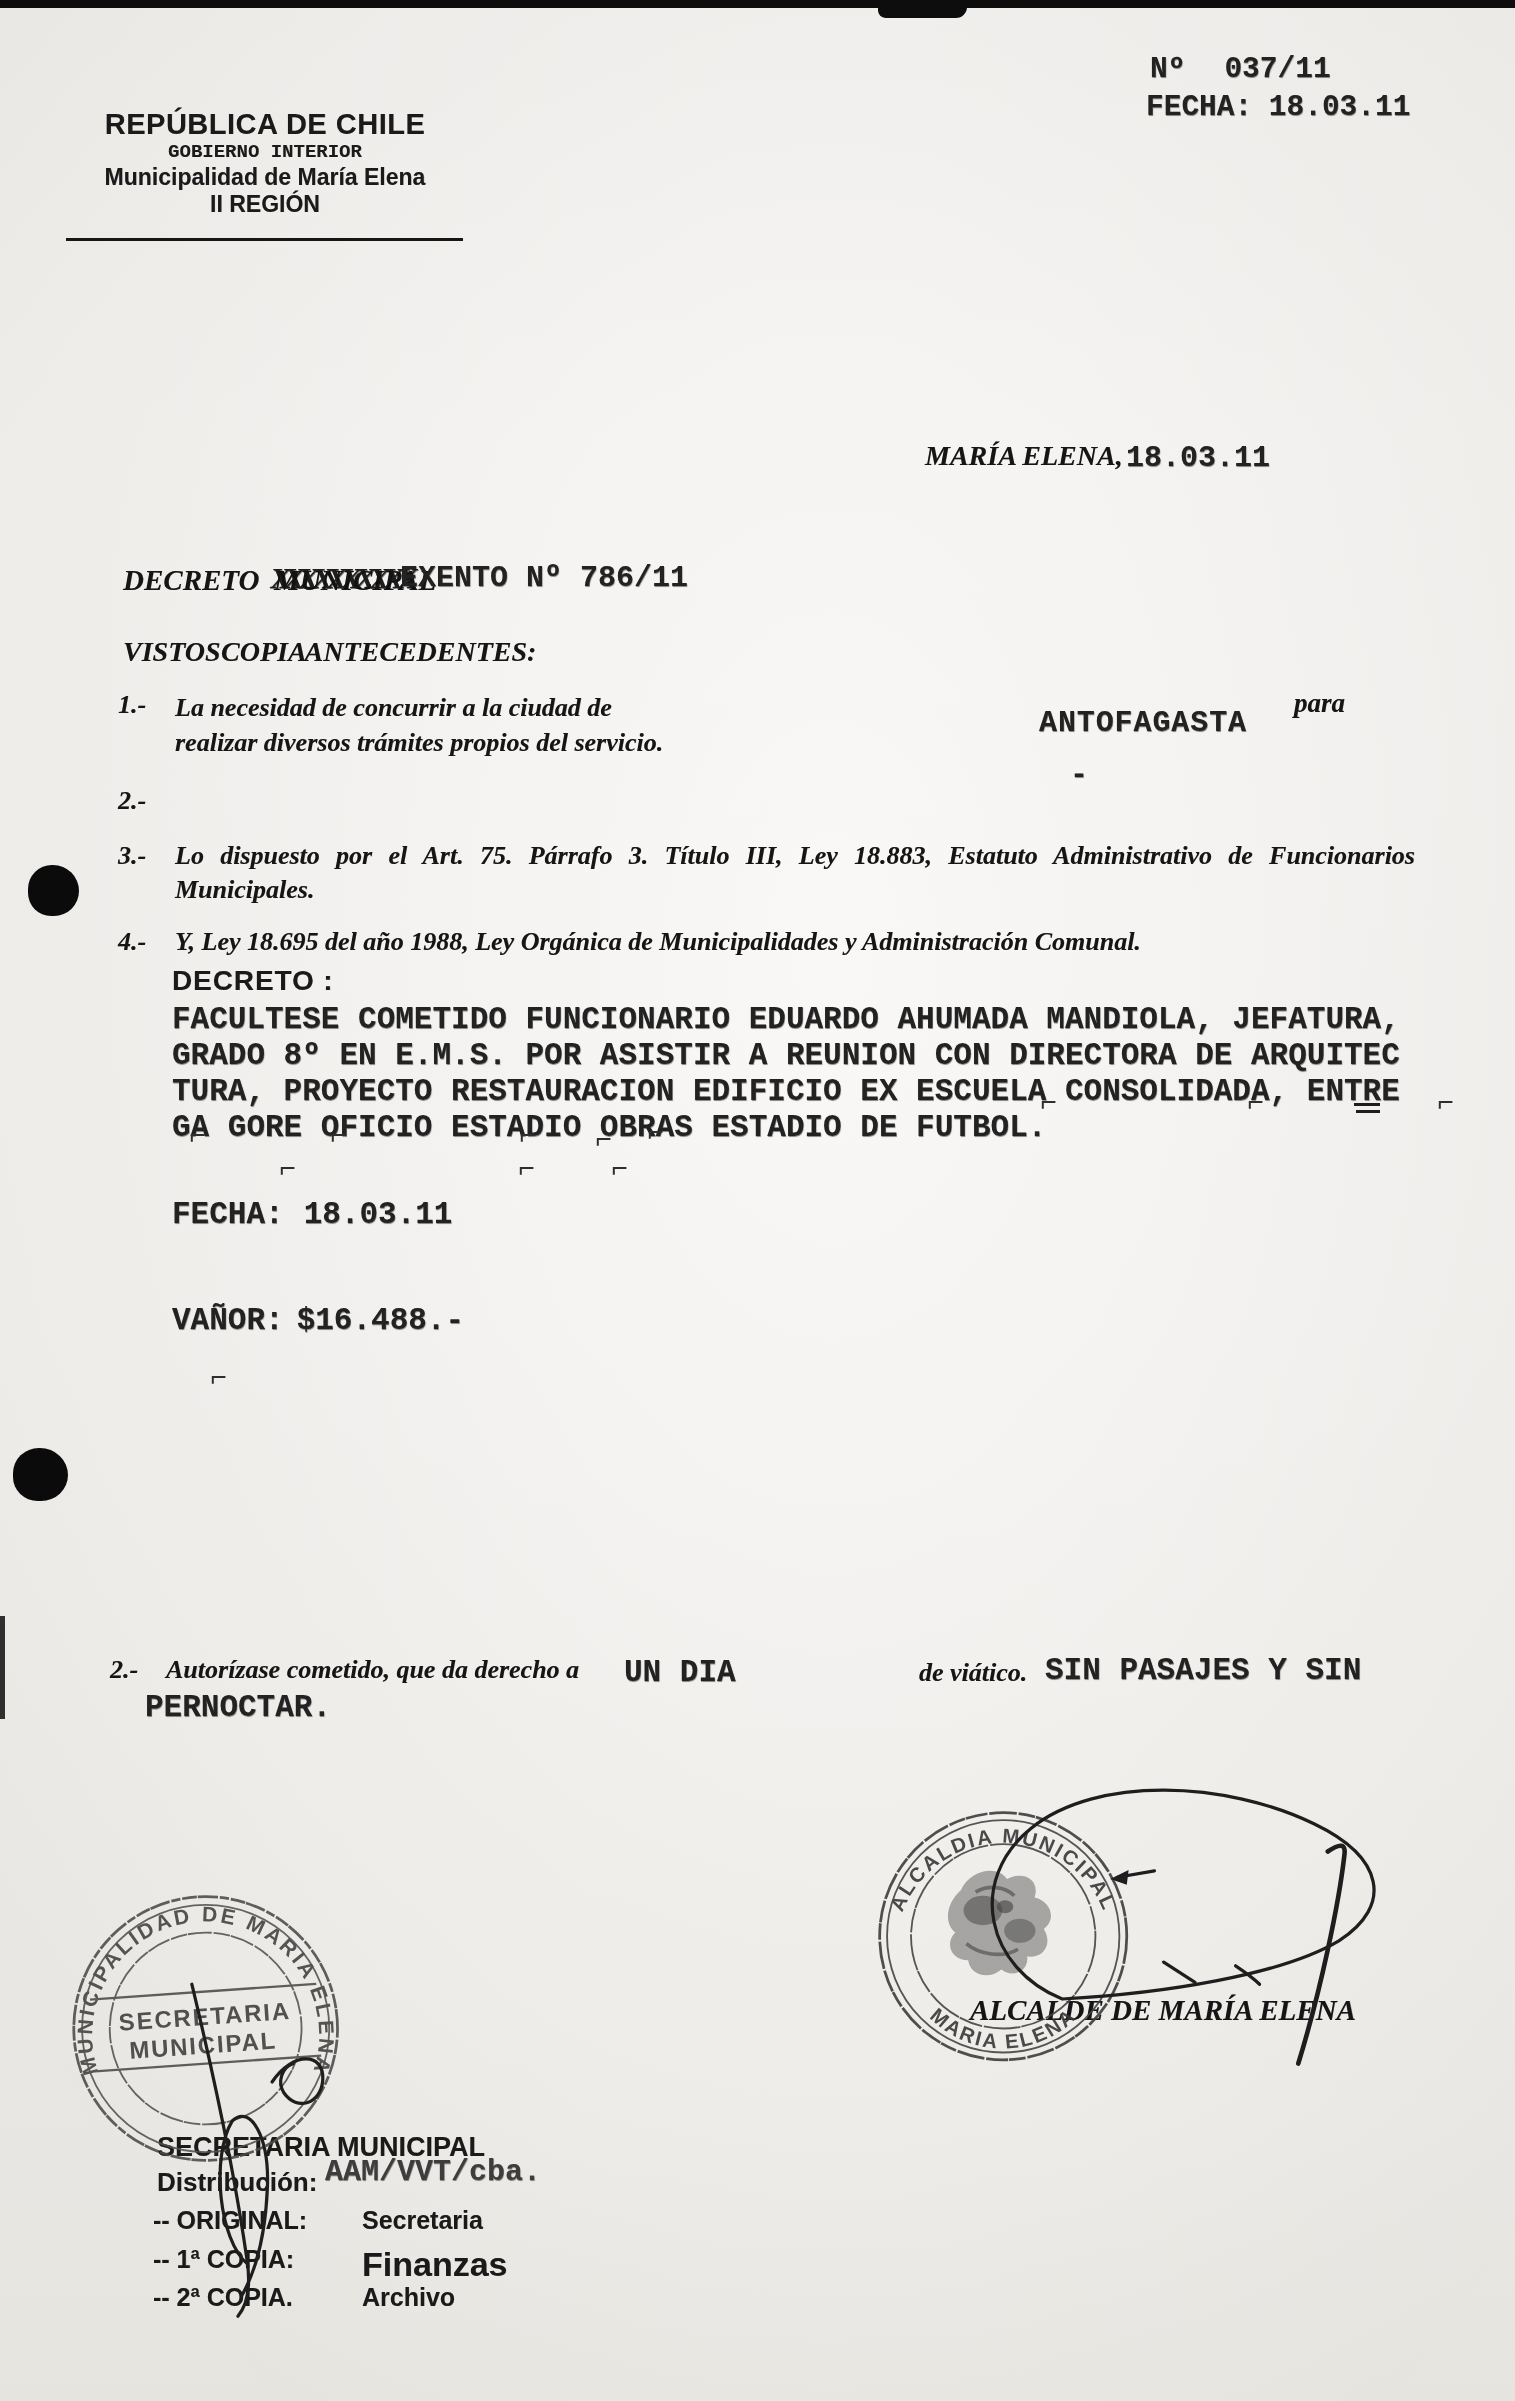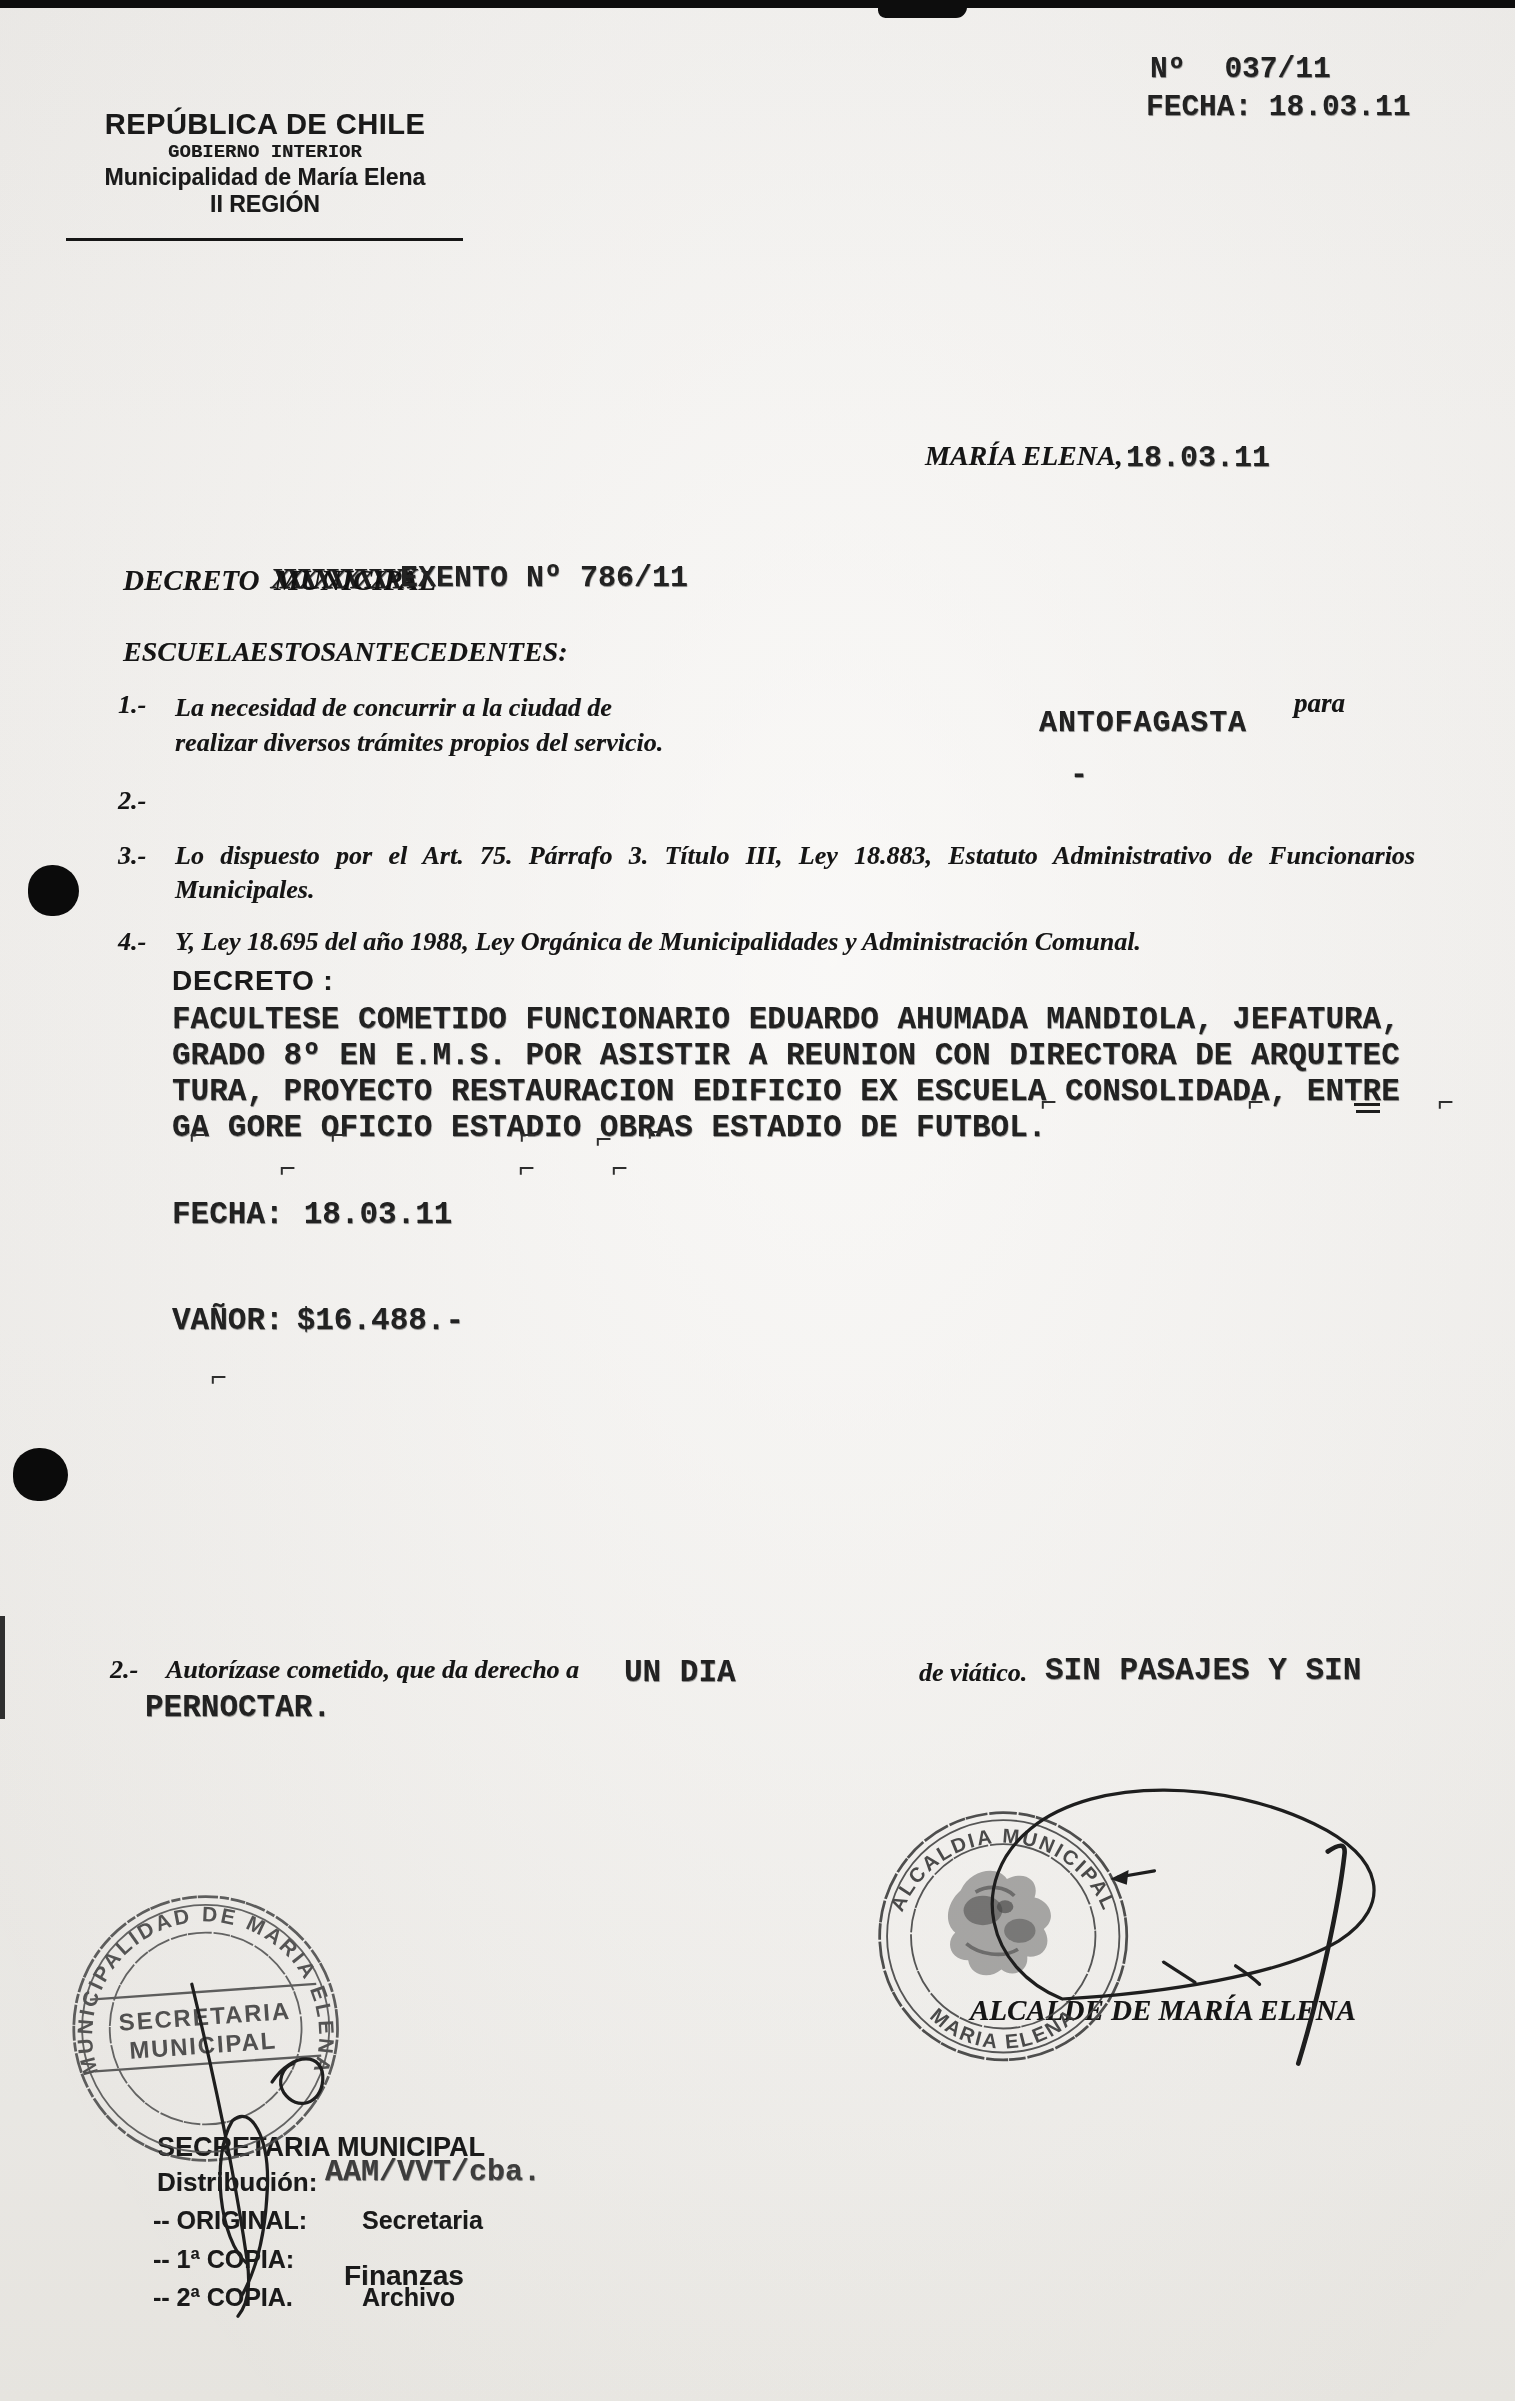--- a/index.html
+++ b/index.html
@@ -81,21 +81,21 @@
 
   <div class="abs serif-bi" style="left:925px;top:440px;font-size:28px;">MARÍA ELENA,</div>
   <div class="abs mono" style="left:1126px;top:441px;font-size:30px;">18.03.11</div>
 
   <div class="abs serif-bi" style="left:123px;top:564px;font-size:29px;">
     <span>DECRETO</span>
     <span class="struck" style="margin-left:7.4px;"><span>MUNICIPAL</span><span class="xover" style="font-size:29.5px;">XXXXXXXXXX</span></span>
   </div>
   <div class="abs mono" style="left:400px;top:561px;font-size:30px;">EXENTO Nº 786/11</div>
 
-  <div class="abs serif-bi" style="left:123px;top:636px;font-size:28px;word-spacing:-6.5px;">ESCUELA ESTOS ANTECEDENTES:</div>
+  <div class="abs serif-bi" style="left:123px;top:636px;font-size:28px;word-spacing:-6.5px;">VISTOS COPIA ANTECEDENTES:</div>
 
   <div class="abs serif-bi" style="left:118px;top:690px;font-size:26px;">1.-</div>
   <div class="abs serif-bi" style="left:175px;top:690px;font-size:26px;line-height:35px;">
     <div>La necesidad de concurrir a la ciudad de</div>
     <div>realizar diversos trámites propios del servicio.</div>
   </div>
   <div class="abs mono" style="left:1039px;top:706px;font-size:30px;letter-spacing:0.9px;">ANTOFAGASTA</div>
   <div class="abs mono" style="left:1070px;top:758px;font-size:30px;">-</div>
   <div class="abs serif-bi" style="left:1294px;top:688px;font-size:27px;font-style:italic;">para</div>
 
@@ -147,21 +147,21 @@
 
 
   <div class="abs serif-bi" style="left:970px;top:1994px;font-size:29px;">ALCALDE DE MARÍA ELENA</div>
   <div class="abs sans-b" style="left:157px;top:2132px;font-size:27px;">SECRETARIA MUNICIPAL</div>
 
   <div class="abs sans-b" style="left:157px;top:2167px;font-size:26px;">Distribución:</div>
   <div class="abs mono" style="left:325px;top:2155px;font-size:30px;color:#3d3d3d;">AAM/VVT/cba.</div>
   <div class="abs sans-b" style="left:153px;top:2206px;font-size:25px;">-- ORIGINAL:</div>
   <div class="abs sans-b" style="left:362px;top:2206px;font-size:25px;">Secretaria</div>
   <div class="abs sans-b" style="left:153px;top:2245px;font-size:25px;">-- 1ª COPIA:</div>
-  <div class="abs sans-b" style="left:344px;top:2245px;font-size:28px;margin-top:15px;">Finanzas</div>
+  <div class="abs sans-b" style="left:362px;top:2245px;font-size:34px;">Finanzas</div>
   <div class="abs sans-b" style="left:153px;top:2283px;font-size:25px;">-- 2ª COPIA.</div>
   <div class="abs sans-b" style="left:362px;top:2283px;font-size:25px;">Archivo</div>
 
   <svg class="abs" style="left:0;top:0;pointer-events:none;" width="1515" height="2401" viewBox="0 0 1643 2604">
     <defs>
       <path id="leftArc" d="M 107 2248 A 123 123 0 1 1 339 2248" fill="none"></path>
       <path id="rightTopArc" d="M 974 2142 A 117 117 0 1 1 1202 2142" fill="none"></path>
       <path id="rightBottomArc" d="M 986 2156 A 112 112 0 0 0 1190 2156" fill="none"></path>
     </defs>
 

